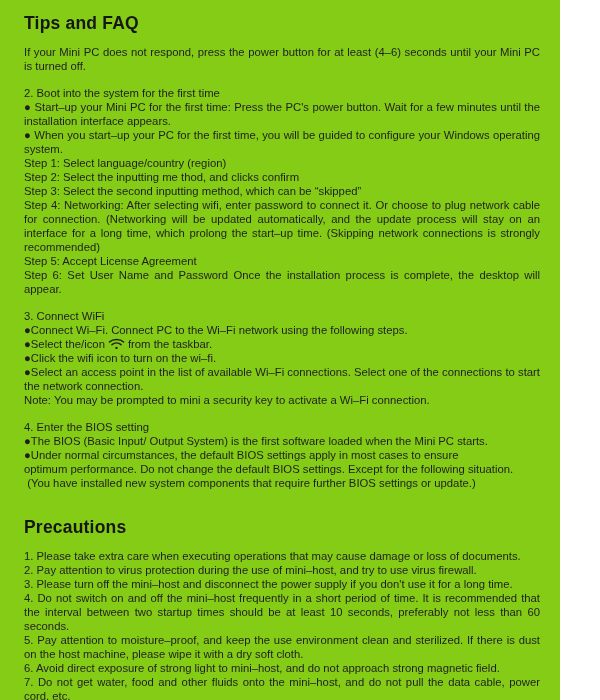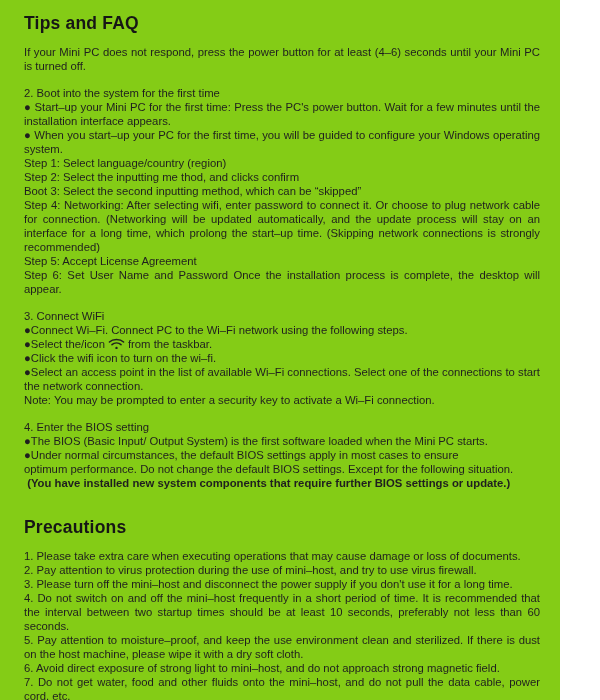--- a/index.html
+++ b/index.html
@@ -32,21 +32,20 @@
     margin: 0 0 13px 0;
   }
   .ln {
     font-size: 11.3px;
     line-height: 14px;
     text-align: justify;
     color: #1f1f1f;
   }
   .ln.indent-space {
     white-space: pre-wrap;
-    font-weight: bold;
   }
   .precautions-title {
     margin-top: 27px;
   }
   .wifi {
     display: inline-block;
     vertical-align: -2px;
     margin: 0 3px;
     line-height: 0;
   }
@@ -64,37 +63,37 @@
   <div class="block">
     <div class="ln">If your Mini PC does not respond, press  the power button for at least (4–6) seconds until your Mini PC is turned off.</div>
   </div>
 
   <div class="block">
     <div class="ln">2. Boot into the system for the first time</div>
     <div class="ln">● Start–up your Mini PC for the first time: Press the PC's power button. Wait for a few minutes until the installation interface appears.</div>
     <div class="ln">● When you start–up your PC for the first time, you will be guided to configure your Windows  operating system.</div>
     <div class="ln">Step 1: Select language/country (region)</div>
     <div class="ln">Step 2: Select the inputting me thod, and clicks confirm</div>
-    <div class="ln">Boot 3: Select the second inputting method, which can be “skipped”</div>
+    <div class="ln">Step 3: Select the second inputting method, which can be “skipped”</div>
     <div class="ln">Step 4: Networking: After selecting wifi, enter password to connect it. Or choose to plug network cable for connection. (Networking will be updated automatically, and the update process will stay on an interface for a long time, which prolong the start–up time. (Skipping network connections is strongly recommended)</div>
     <div class="ln">Step 5: Accept License Agreement</div>
     <div class="ln">Step 6: Set User Name and Password Once the installation process is complete, the desktop will appear.</div>
   </div>
 
   <div class="block">
     <div class="ln">3. Connect WiFi</div>
     <div class="ln">●Connect Wi–Fi. Connect PC to the Wi–Fi network using the following steps.</div>
     <div class="ln"><span>●Select the/icon</span><span class="wifi"><svg width="17" height="13" viewBox="0 0 24 18" aria-hidden="true">
             <path d="M2 7 C 7 2.2, 17 2.2, 22 7" stroke="#1f1f1f" stroke-width="2.1" fill="none" stroke-linecap="round"></path>
             <path d="M5.6 10.6 C 9 7.3, 15 7.3, 18.4 10.6" stroke="#1f1f1f" stroke-width="2.1" fill="none" stroke-linecap="round"></path>
             <circle cx="12" cy="15.2" r="1.7" fill="#1f1f1f"></circle>
           </svg></span><span>from the taskbar.</span></div>
     <div class="ln">●Click the wifi icon to turn on the wi–fi.</div>
     <div class="ln">●Select an access point in the list of available Wi–Fi connections. Select one of the connections to start the network connection.</div>
-    <div class="ln">Note: You may be prompted to enter a security key to activate a Wi–Fi connection.</div>
+    <div class="ln">Note: You may be prompted to mini a security key to activate a Wi–Fi connection.</div>
   </div>
 
   <div class="block">
     <div class="ln">4. Enter the BIOS setting</div>
     <div class="ln">●The BIOS (Basic Input/ Output System) is the first software loaded when the Mini PC starts.</div>
     <div class="ln">●Under normal circumstances, the default BIOS settings apply in most cases to ensure</div>
     <div class="ln">optimum performance. Do not change the default BIOS settings. Except for the following situation.</div>
     <div class="ln indent-space"> (You have installed new system components that require further BIOS settings or update.)</div>
   </div>
 

